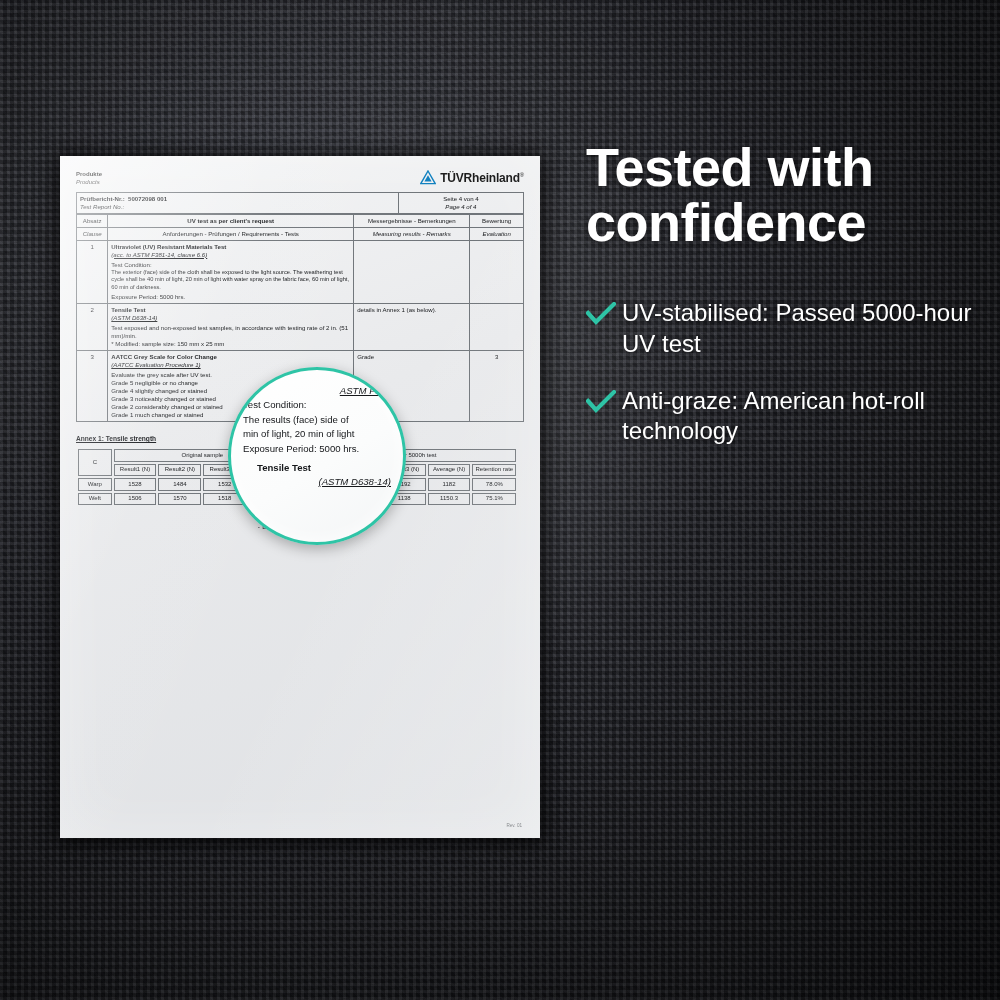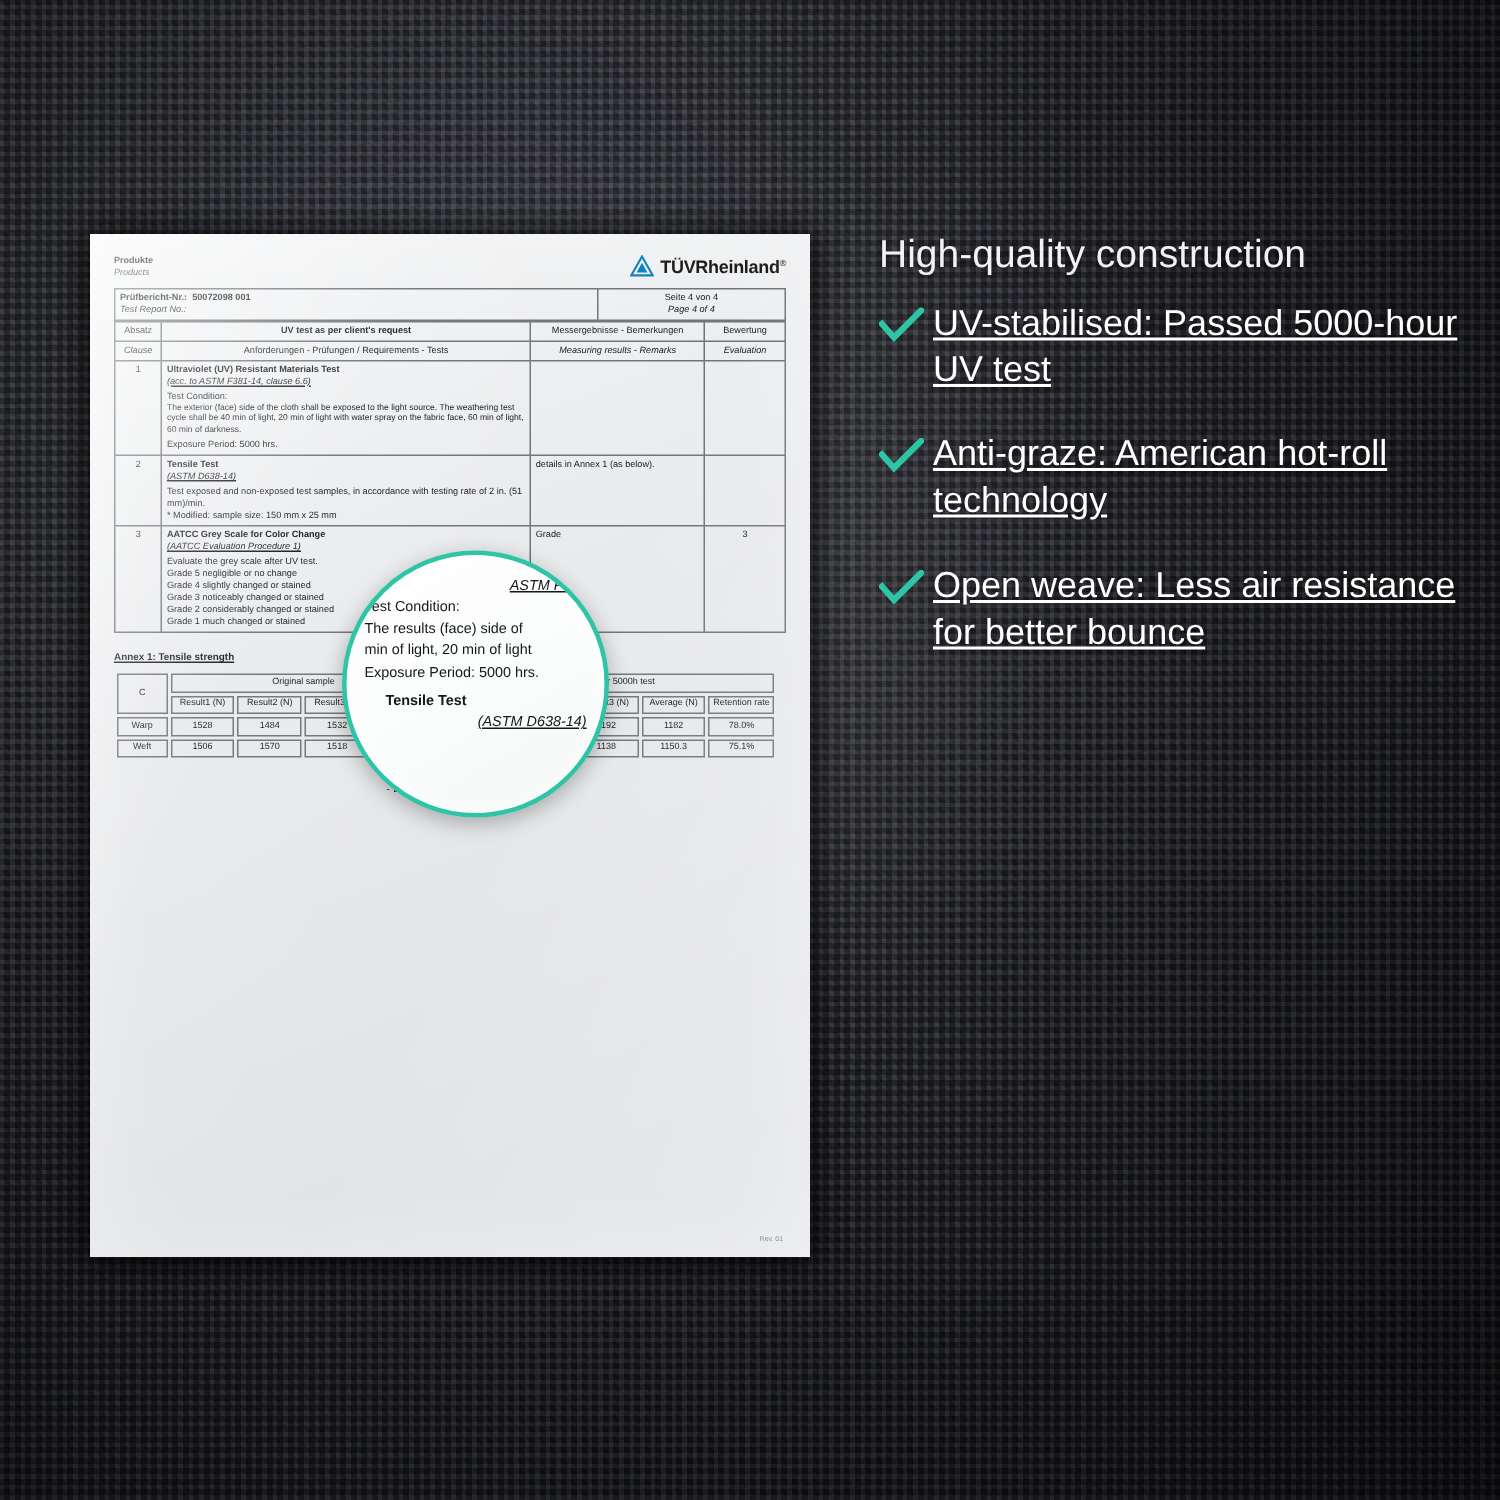--- a/index.html
+++ b/index.html
@@ -49,21 +49,21 @@
     text-shadow: 0 2px 6px rgba(0,0,0,0.5);
   }
   .headline .l2 { display: block; }
   .subhead {
     margin-top: 14px;
     font-size: 26px;
     color: #f2f2f2;
     font-weight: 400;
     text-shadow: 0 1px 4px rgba(0,0,0,0.5);
   }
-  #bullets { margin-top: 16px; text-decoration: underline; }
+  #bullets { margin-top: 48px; }
   .bullet {
     display: flex;
     align-items: flex-start;
     margin-bottom: 26px;
   }
   .tick {
     flex: 0 0 36px;
     margin-top: 4px;
   }
   .bullet-text {
@@ -365,41 +365,36 @@
       <div class="lp-row">The results (face) side of</div>
       <div class="lp-row">min of light, 20 min of light</div>
       <div class="lp-row">Exposure Period: 5000 hrs.</div>
       <div class="lp-row lp-b" style="margin-top:5px;margin-left:14px">Tensile Test</div>
       <div class="lp-row lp-it" style="margin-left:14px">(ASTM D638-14)</div>
     </div>
   </div>
 </div>
 
 <div id="right">
-  <div class="subhead">High-quality construction</div>
+  <div class="headline">
+    <span>Tested with</span>
+    <span class="l2">confidence</span>
+  </div>
 
   <div id="bullets">
     <div class="bullet">
       <div class="tick">
         <svg class="chk" width="30" height="24" viewBox="0 0 30 24">
           <path d="M2 11 L10 20 L28 2" fill="none" stroke="#2ec4a6" stroke-width="4.2" stroke-linecap="square"></path>
         </svg>
       </div>
       <div class="bullet-text">UV-stabilised: Passed 5000-hour UV test</div>
     </div>
     <div class="bullet">
       <div class="tick">
         <svg class="chk" width="30" height="24" viewBox="0 0 30 24">
           <path d="M2 11 L10 20 L28 2" fill="none" stroke="#2ec4a6" stroke-width="4.2" stroke-linecap="square"></path>
         </svg>
       </div>
       <div class="bullet-text">Anti-graze: American hot-roll technology</div>
     </div>
-    <div class="bullet">
-      <div class="tick">
-        <svg class="chk" width="30" height="24" viewBox="0 0 30 24">
-          <path d="M2 11 L10 20 L28 2" fill="none" stroke="#2ec4a6" stroke-width="4.2" stroke-linecap="square"></path>
-        </svg>
-      </div>
-      <div class="bullet-text">Open weave: Less air resistance for better bounce</div>
-    </div>
   </div>
 </div>
 
 </body></html>

